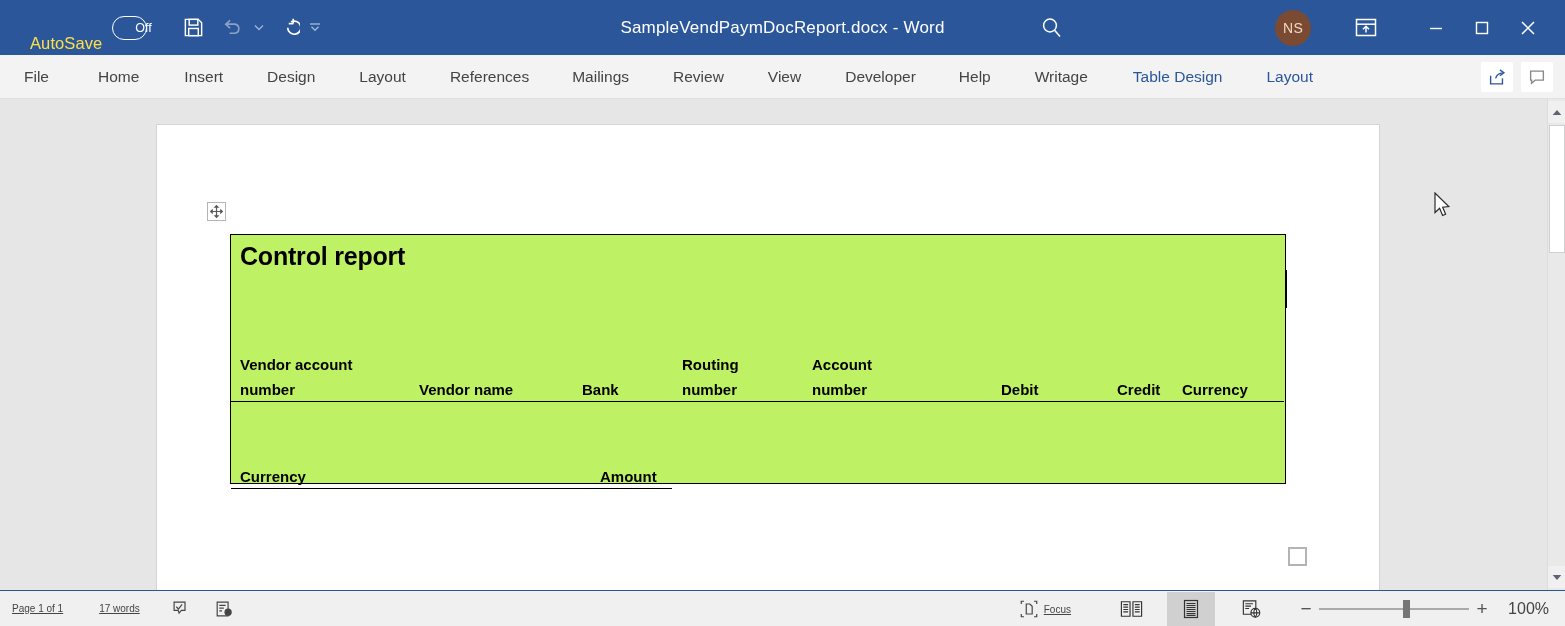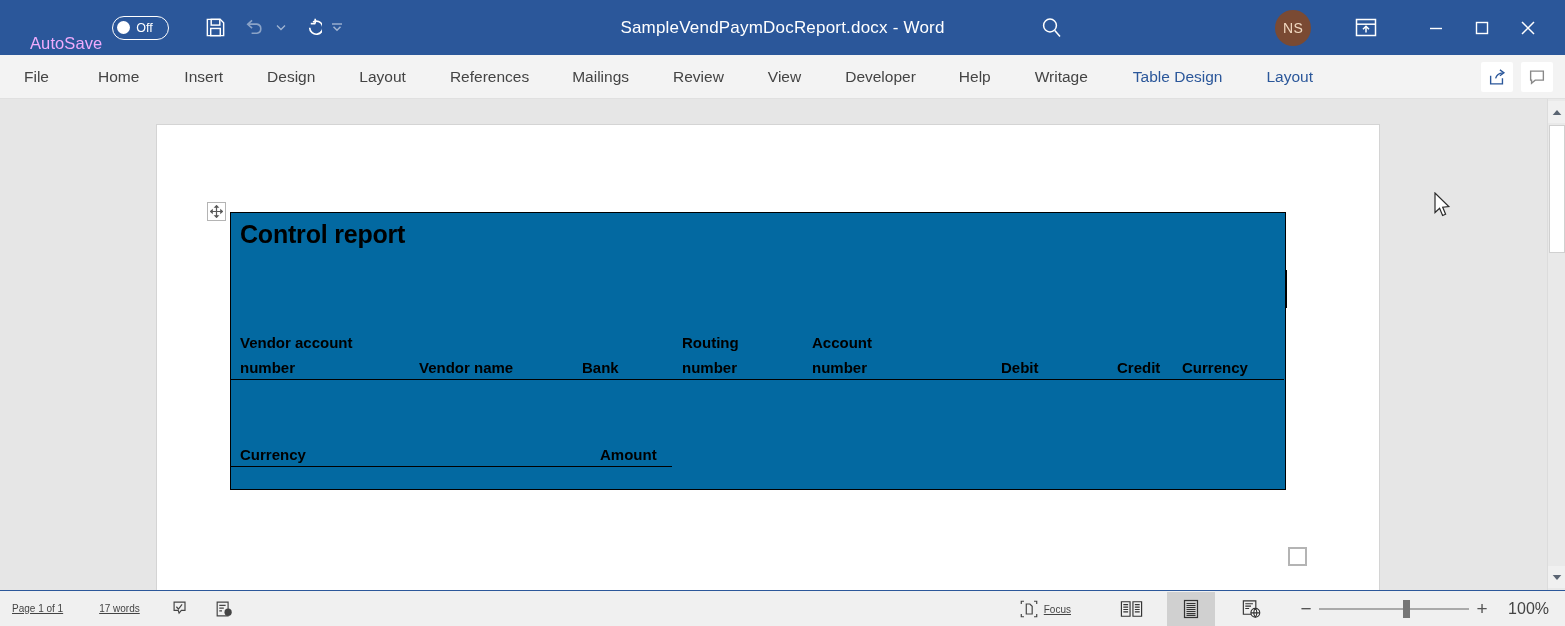--- a/index.html
+++ b/index.html
@@ -11,25 +11,25 @@
   }
   #app { position: relative; width: 1565px; height: 626px; }
 
   
   .titlebar {
     position: absolute; left: 0; top: 0; width: 1565px; height: 55px;
     background: #2b579a; color: #ffffff;
     display: flex; align-items: center;
   }
   .autosave-group { display: flex; align-items: center; margin-left: 30px; }
-  .autosave-label { font-size: 16.5px; color: #f0abfc; letter-spacing: .1px; margin-top: 31px; }
+  .autosave-label { font-size: 16.5px; color: #fde047; letter-spacing: .1px; margin-top: 31px; }
   .toggle {
-    margin-left: 10px; width: 57px; height: 24px;
+    margin-left: 10px; width: 35px; height: 24px;
     border: 1.6px solid #ffffff; border-radius: 12px;
-    display: flex; align-items: center; position: relative;
+    display: flex; align-items: center; position: relative; gap: 12px;
   }
   .toggle .knob {
     width: 13px; height: 13px; border-radius: 50%;
     background: #ffffff; margin-left: 4px;
   }
   .toggle .state { font-size: 12.5px; margin-left: 6px; color: #ffffff; }
 
   .qat { display: flex; align-items: center; margin-left: 28px; gap: 2px; }
   .qat-btn {
     width: 36px; height: 36px; display: flex; align-items: center; justify-content: center;
@@ -104,24 +104,24 @@
   }
   
   .resize-handle {
     position: absolute; left: 1288px; top: 547px;
     width: 19px; height: 19px;
     background: #ffffff; border: 2.2px solid #b4b4b4;
   }
 
   
   .doc-table {
-    position: absolute; left: 230px; top: 212px;
-    width: 1056px; height: 278px;
+    position: absolute; left: 230px; top: 234px;
+    width: 1056px; height: 250px;
     border: 1.5px solid #000000;
-    background: #0369a1;
+    background: #bef264;
   }
   .tbl-cell { position: absolute; font-size: 15px; font-weight: bold; color: #000000; }
   .report-title {
     position: absolute; left: 9px; top: 7px;
     font-size: 25px; font-weight: bold; color: #000000;
     letter-spacing: -.2px;
   }
   .hdr-rule {
     position: absolute; left: 0; height: 0;
     border-bottom: 1.5px solid #000000;

